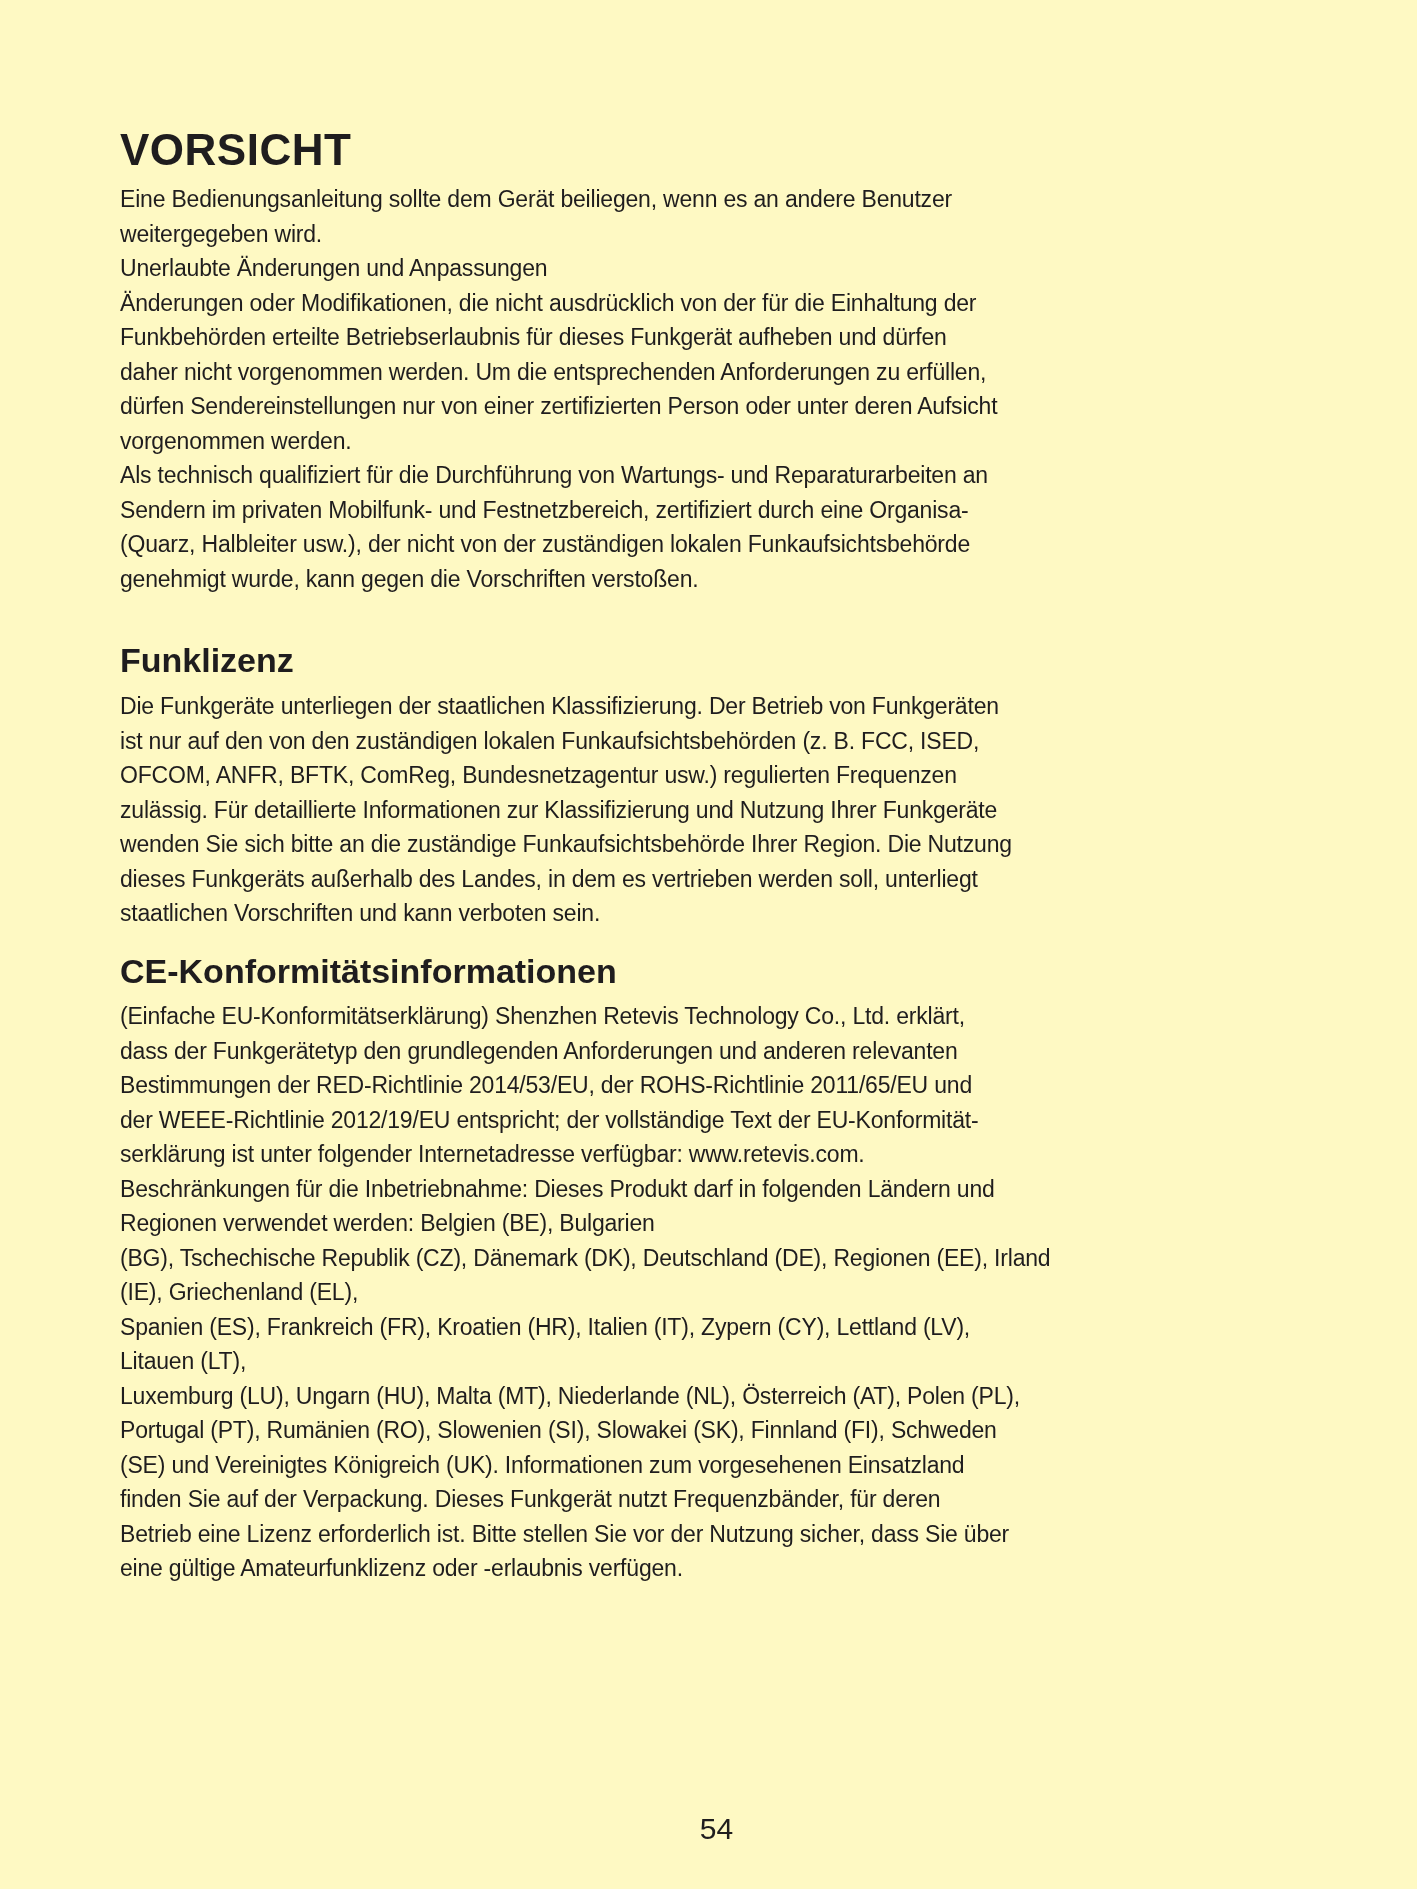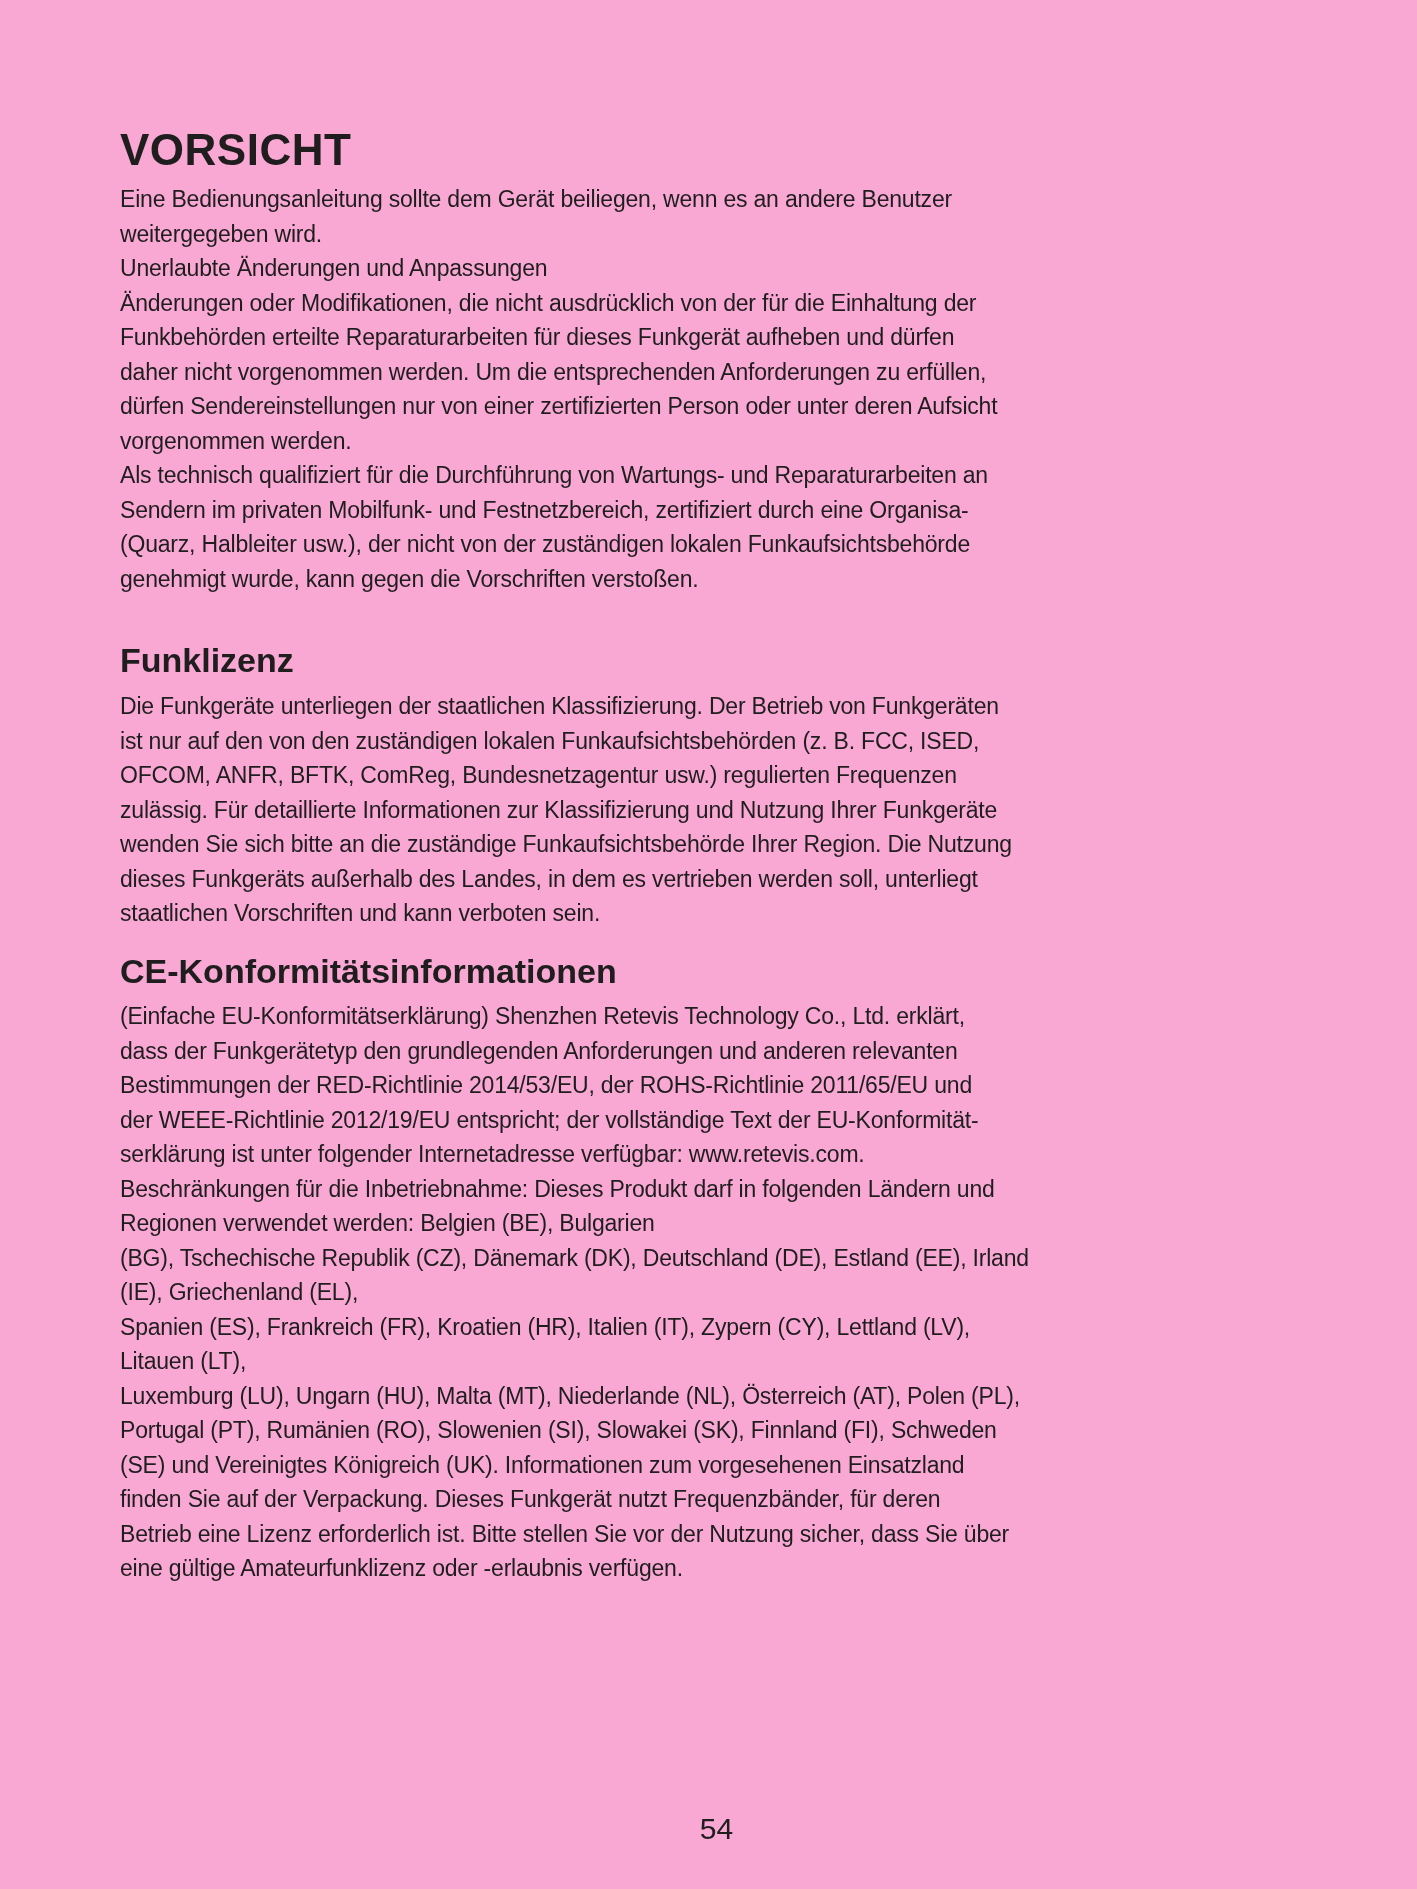--- a/index.html
+++ b/index.html
@@ -5,21 +5,21 @@
   html,body { margin:0; padding:0; }
   body {
     width:1417px; height:1889px;
     background:#ffffff;
     font-family:"Liberation Sans", sans-serif;
     overflow:hidden;
     position:relative;
   }
   .page {
     position:absolute; inset:0;
-    background:#f9a8d4;
+    background:#fef9c3;
     color:#1f1d1e;
   }
   .content {
     position:absolute;
     left:120px; top:126px;
     width:1260px;
   }
   .doc-title {
     margin:0 0 8px 0;
     font-size:44px;
@@ -63,21 +63,21 @@
 
 <div class="page">
   <div class="content">
 
     <h1 class="doc-title">VORSICHT</h1>
     <div class="body-text">
       <div class="line">Eine Bedienungsanleitung sollte dem Gerät beiliegen, wenn es an andere Benutzer</div>
       <div class="line">weitergegeben wird.</div>
       <div class="line">Unerlaubte Änderungen und Anpassungen</div>
       <div class="line">Änderungen oder Modifikationen, die nicht ausdrücklich von der für die Einhaltung der</div>
-      <div class="line">Funkbehörden erteilte Reparaturarbeiten für dieses Funkgerät aufheben und dürfen</div>
+      <div class="line">Funkbehörden erteilte Betriebserlaubnis für dieses Funkgerät aufheben und dürfen</div>
       <div class="line">daher nicht vorgenommen werden. Um die entsprechenden Anforderungen zu erfüllen,</div>
       <div class="line">dürfen Sendereinstellungen nur von einer zertifizierten Person oder unter deren Aufsicht</div>
       <div class="line">vorgenommen werden.</div>
       <div class="line">Als technisch qualifiziert für die Durchführung von Wartungs- und Reparaturarbeiten an</div>
       <div class="line">Sendern im privaten Mobilfunk- und Festnetzbereich, zertifiziert durch eine Organisa-</div>
       <div class="line">(Quarz, Halbleiter usw.), der nicht von der zuständigen lokalen Funkaufsichtsbehörde</div>
       <div class="line">genehmigt wurde, kann gegen die Vorschriften verstoßen.</div>
     </div>
 
     <h2 class="section-heading funklizenz">Funklizenz</h2>
@@ -93,21 +93,21 @@
 
     <h2 class="section-heading ce">CE-Konformitätsinformationen</h2>
     <div class="body-text">
       <div class="line">(Einfache EU-Konformitätserklärung) Shenzhen Retevis Technology Co., Ltd. erklärt,</div>
       <div class="line">dass der Funkgerätetyp den grundlegenden Anforderungen und anderen relevanten</div>
       <div class="line">Bestimmungen der RED-Richtlinie 2014/53/EU, der ROHS-Richtlinie 2011/65/EU und</div>
       <div class="line">der WEEE-Richtlinie 2012/19/EU entspricht; der vollständige Text der EU-Konformität-</div>
       <div class="line">serklärung ist unter folgender Internetadresse verfügbar: www.retevis.com.</div>
       <div class="line">Beschränkungen für die Inbetriebnahme: Dieses Produkt darf in folgenden Ländern und</div>
       <div class="line">Regionen verwendet werden: Belgien (BE), Bulgarien</div>
-      <div class="line">(BG), Tschechische Republik (CZ), Dänemark (DK), Deutschland (DE), Estland (EE), Irland</div>
+      <div class="line">(BG), Tschechische Republik (CZ), Dänemark (DK), Deutschland (DE), Regionen (EE), Irland</div>
       <div class="line">(IE), Griechenland (EL),</div>
       <div class="line">Spanien (ES), Frankreich (FR), Kroatien (HR), Italien (IT), Zypern (CY), Lettland (LV),</div>
       <div class="line">Litauen (LT),</div>
       <div class="line">Luxemburg (LU), Ungarn (HU), Malta (MT), Niederlande (NL), Österreich (AT), Polen (PL),</div>
       <div class="line">Portugal (PT), Rumänien (RO), Slowenien (SI), Slowakei (SK), Finnland (FI), Schweden</div>
       <div class="line">(SE) und Vereinigtes Königreich (UK). Informationen zum vorgesehenen Einsatzland</div>
       <div class="line">finden Sie auf der Verpackung. Dieses Funkgerät nutzt Frequenzbänder, für deren</div>
       <div class="line">Betrieb eine Lizenz erforderlich ist. Bitte stellen Sie vor der Nutzung sicher, dass Sie über</div>
       <div class="line">eine gültige Amateurfunklizenz oder -erlaubnis verfügen.</div>
     </div>

